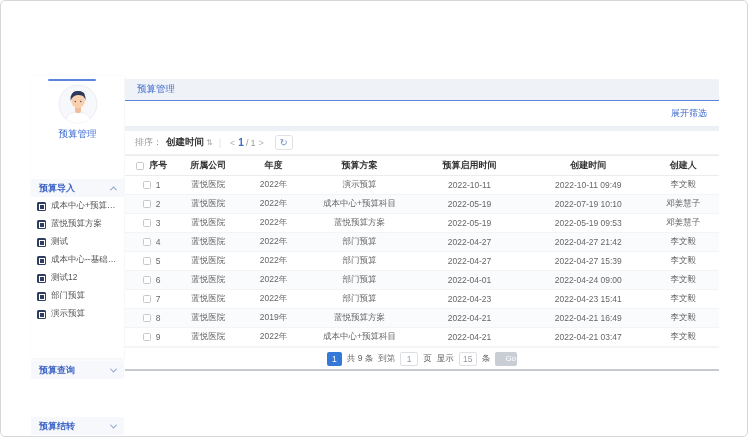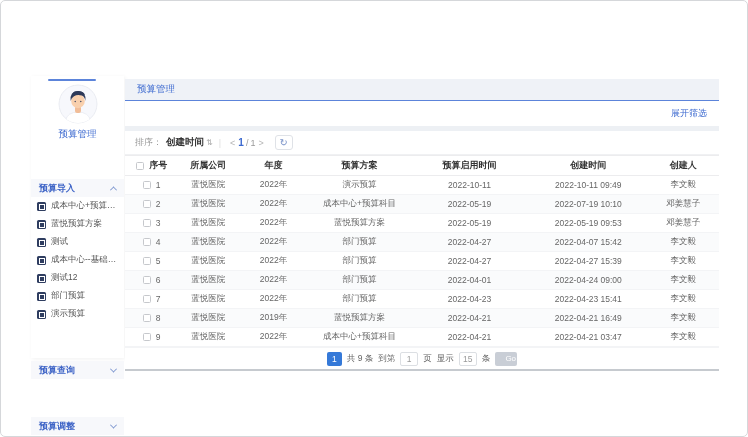--- a/index.html
+++ b/index.html
@@ -127,24 +127,20 @@
           </div>
         </div>
 
       <div>
 
           <div class="menu-section">
             <span class="lbl">预算查询</span>
             <span class="chev down"></span>
           </div>
 
-          <div class="menu-section">
-            <span class="lbl">预算调整</span>
-            <span class="chev down"></span>
-          </div>
 
           <div class="menu-section">
             <span class="lbl">预算结转</span>
             <span class="chev down"></span>
           </div>
 
           <div class="menu-section">
             <span class="lbl">预算报表</span>
             <span class="chev down"></span>
           </div>
@@ -250,21 +246,21 @@
               <td class="c0">
                 <span class="chkwrap">
                   <span class="checkbox"></span>
                   <span>4</span>
                 </span>
               </td>
               <td class="c1">蓝悦医院</td>
               <td class="c2">2022年</td>
               <td class="c3">部门预算</td>
               <td class="c4">2022-04-27</td>
-              <td class="c5">2022-04-07 15:42</td>
+              <td class="c5">2022-04-27 21:42</td>
               <td class="c6">李文毅</td>
             </tr>
 
             <tr>
               <td class="c0">
                 <span class="chkwrap">
                   <span class="checkbox"></span>
                   <span>5</span>
                 </span>
               </td>

